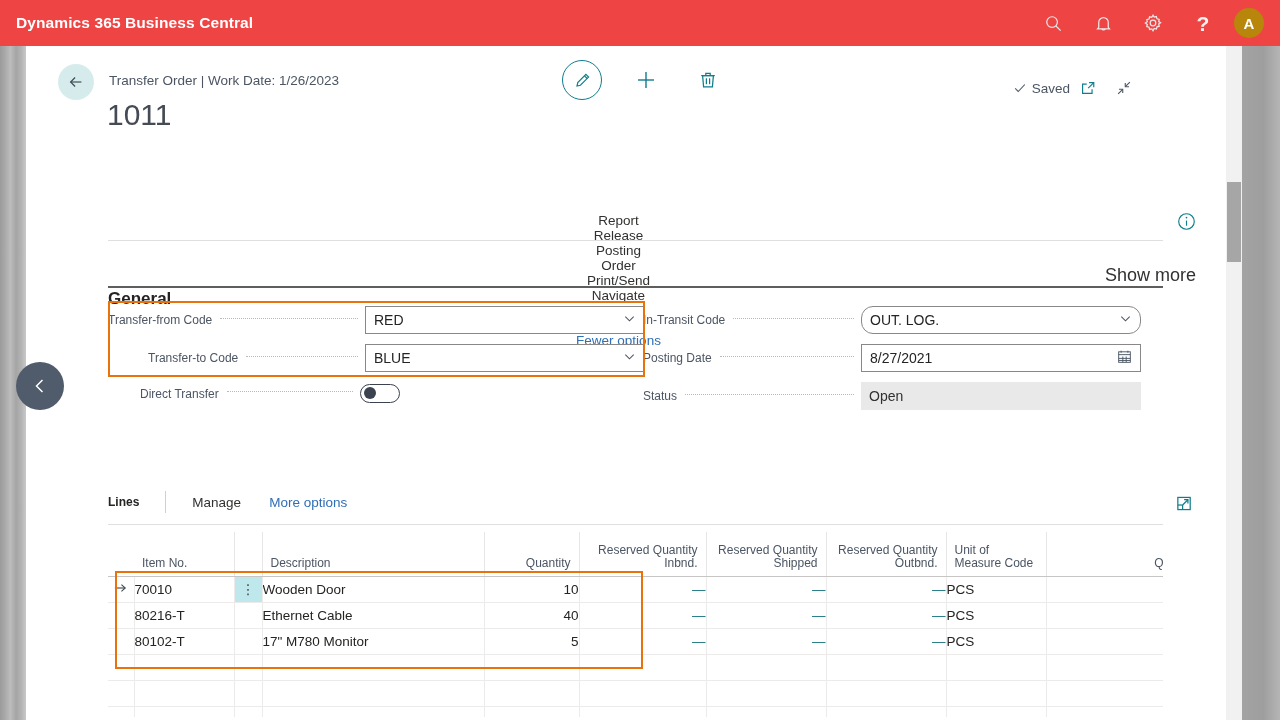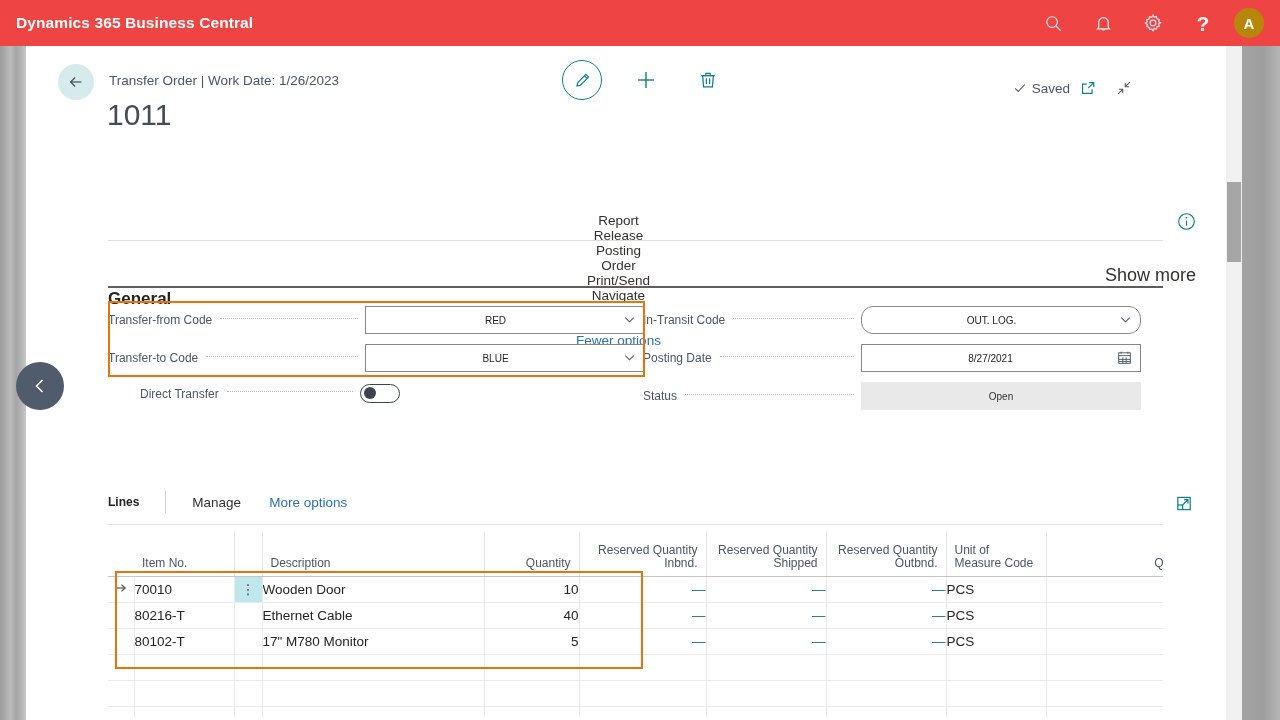--- a/index.html
+++ b/index.html
@@ -119,23 +119,22 @@
 
   .field-row { position:absolute; display:flex; align-items:center; }
   .field-label {
     font-size:12px; color:#4b5563; white-space:nowrap;
   }
   .dots {
     flex:1; border-bottom:1.5px dotted #b9b9b9; margin:0 7px 4px 8px; height:1px; min-width:20px;
   }
   .ctrl {
     height:28px; border:1px solid #8a8886; background:#fff;
-    display:flex; align-items:center; padding:0 8px; font-size:10px; color:#252423;
+    display:flex; align-items:center; padding:0 8px; font-size:14px; color:#252423;
     cursor:text;
-    text-align:center;
   }
   .ctrl .val { flex:1; }
   .ctrl .chev { margin-left:6px; }
   .ctrl.readonly { border:none; background:#e9e9e9; color:#323130; cursor:default; }
 
   
   .hl-box {
     position:absolute; left:82px; top:255px; width:537px; height:76px;
     border:2px solid #e8720c; pointer-events:none; z-index:5;
   }
@@ -333,21 +332,21 @@
       <span class="ctrl" style="width:280px;">
         <span class="val">RED</span>
         <span class="chev">
           <svg width="13" height="13" viewBox="0 0 14 14" fill="none" stroke="#4b5563" stroke-width="1.1">
               <polyline points="2.5,5 7,9.5 11.5,5"></polyline>
             </svg>
         </span>
       </span>
     </div>
 
-    <div class="field-row" style="left:82px; top:298px; width:537px;">
+    <div class="field-row" style="left:82px; top:298px; width:537px;padding-left:40px;">
       <span class="field-label">Transfer-to Code</span>
       <span class="dots"></span>
       <span class="ctrl" style="width:280px;">
         <span class="val">BLUE</span>
         <span class="chev">
           <svg width="13" height="13" viewBox="0 0 14 14" fill="none" stroke="#4b5563" stroke-width="1.1">
               <polyline points="2.5,5 7,9.5 11.5,5"></polyline>
             </svg>
         </span>
       </span>

